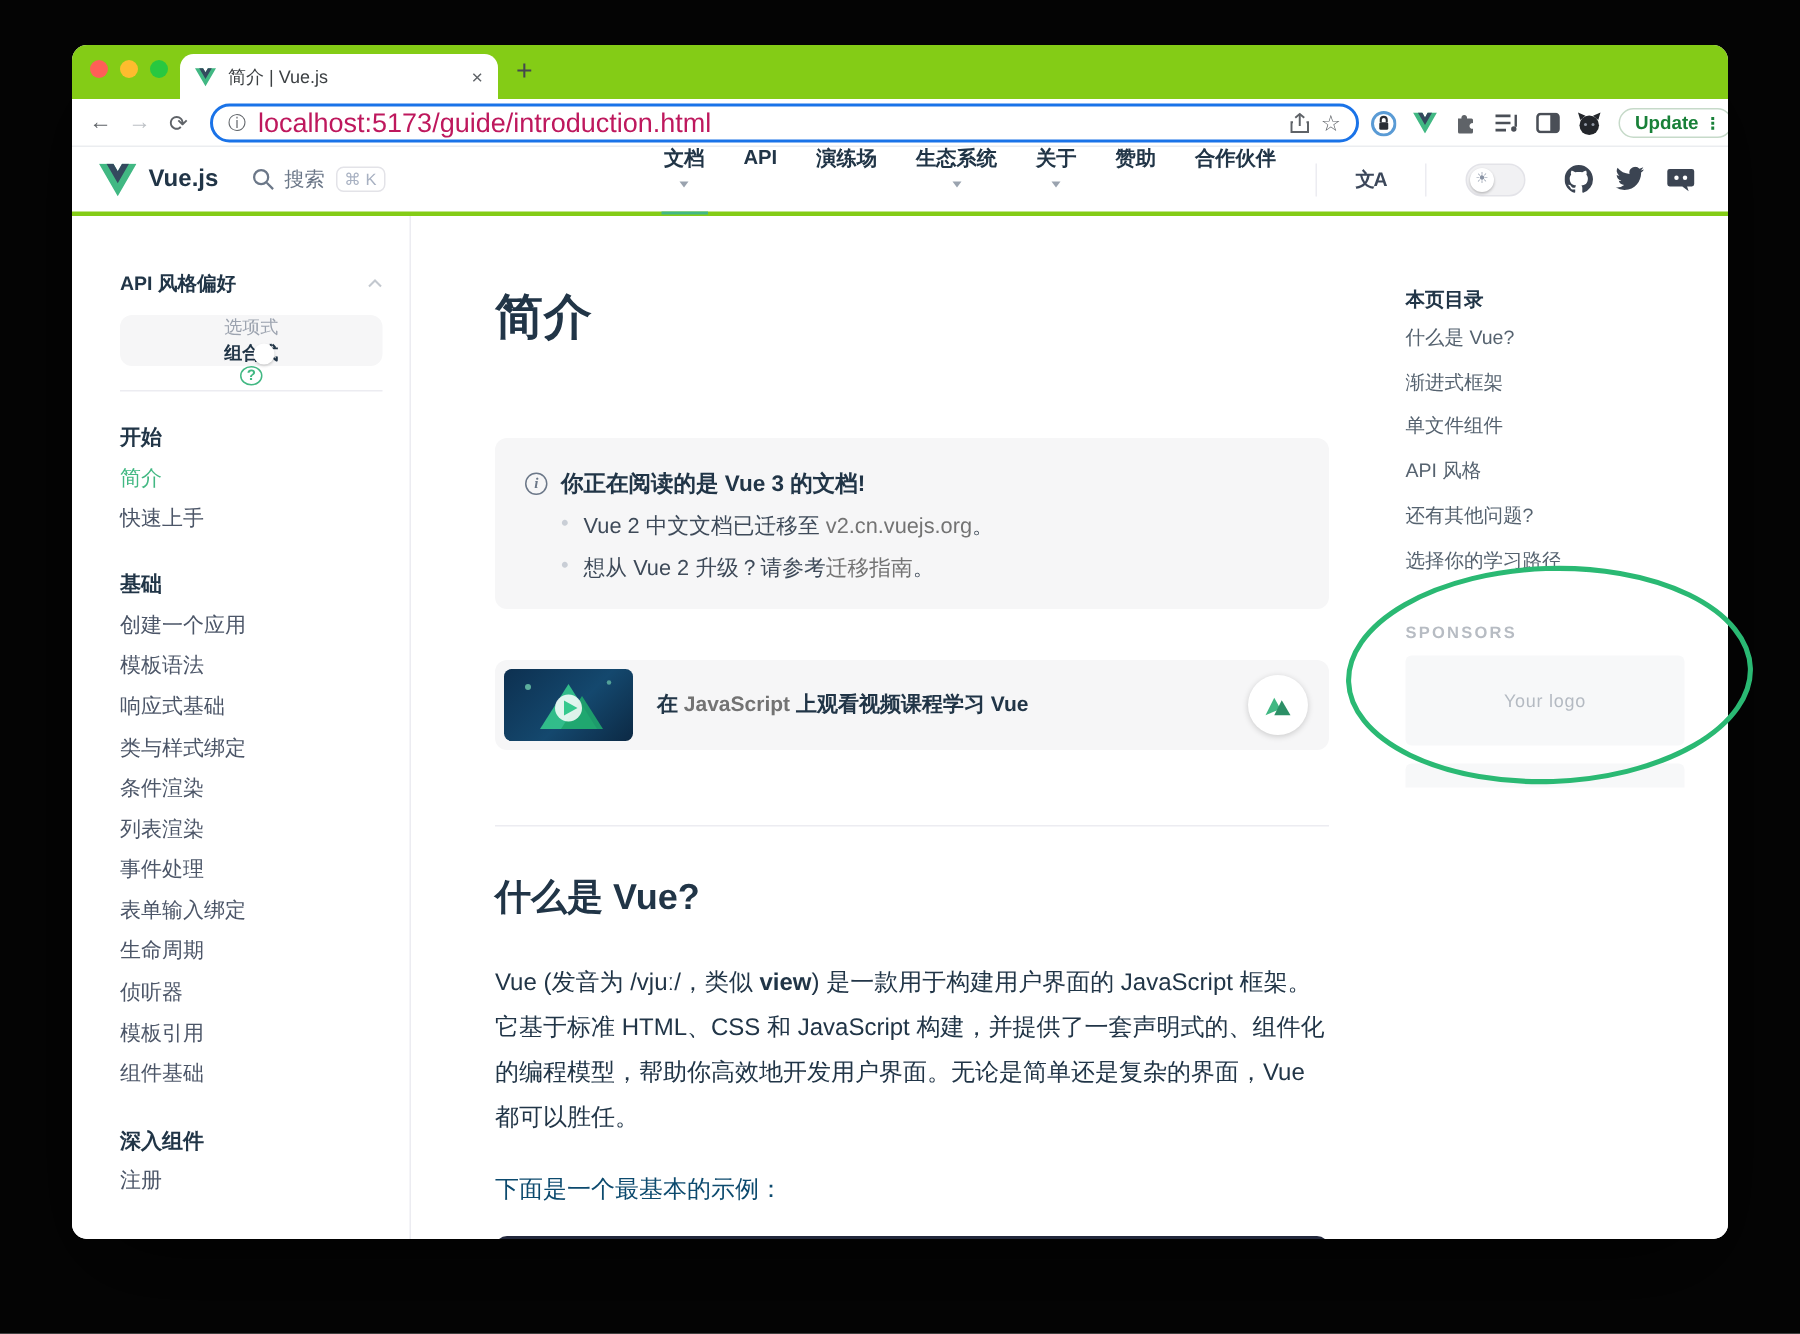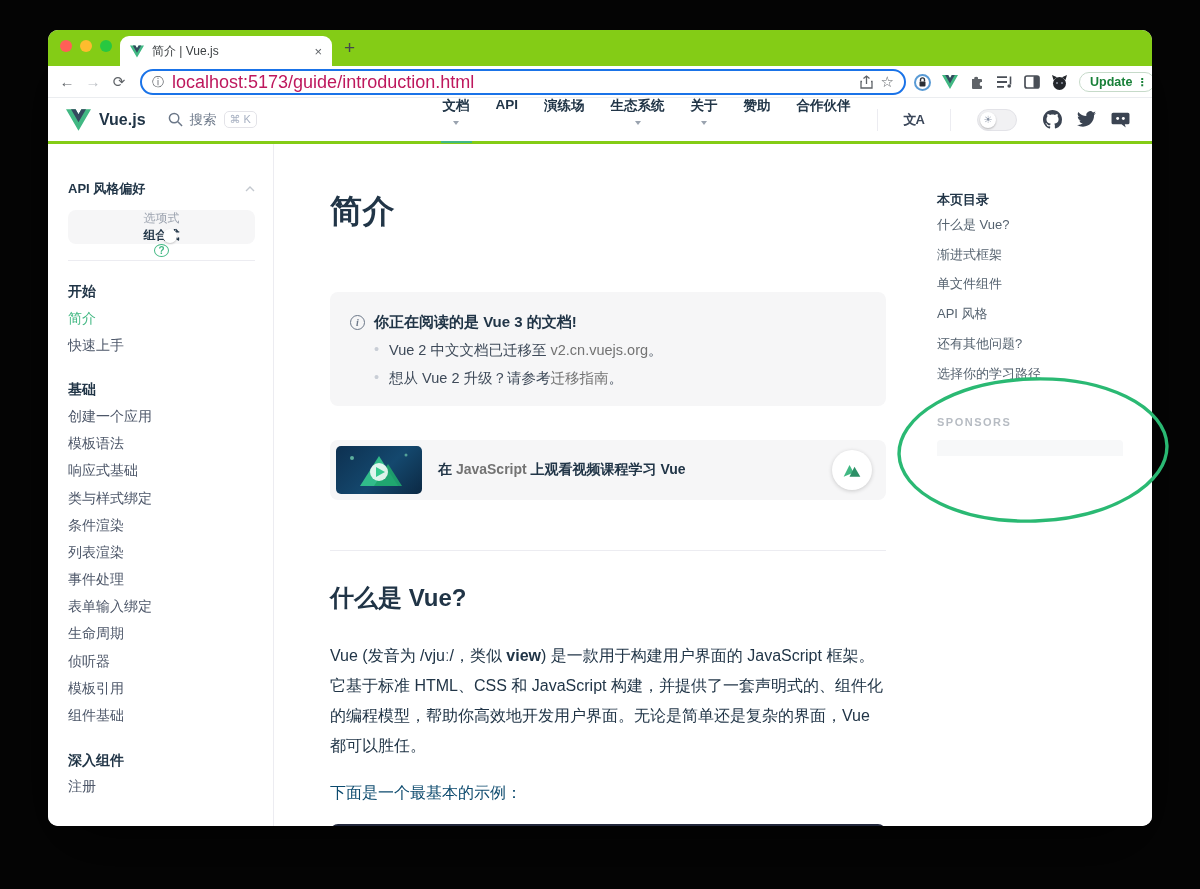--- a/index.html
+++ b/index.html
@@ -54,21 +54,21 @@
   .theme-knob { position:absolute; left:2px; top:2px; width:16px; height:16px; border-radius:50%; background:#fff;
     box-shadow:0 1px 2px rgba(0,0,0,.25); display:flex; align-items:center; justify-content:center;
     font-size:10px; color:#8a94a5; }
   .soc { display:flex; align-items:center; gap:15px; }
 
   
   .page-body { position:relative; height:682px; background:#fff; overflow:hidden; }
   .v-divider { position:absolute; left:225px; top:0; bottom:0; width:1px; background:#ececf1; }
 
   
-  .sidebar { position:absolute; left:0; top:0; width:225px; height:100%; padding:36px 18px 0 20px; }
+  .sidebar { position:absolute; left:0; top:0; width:225px; height:100%; padding:36px 18px 0 32px; }
   .pref-head { display:flex; align-items:center; justify-content:space-between;
     font-size:13px; font-weight:700; color:#213547; }
   .pref-chevron { color:#c3c8cf; font-size:11px; }
   .pref-box { margin-top:12px; background:#f6f6f7; border-radius:8px; height:34px;
     display:flex; align-items:center; justify-content:space-between; padding:0 10px;flex-direction:column; }
   .pref-off { font-size:12px; color:#9ca3af; }
   .pref-on { font-size:12px; color:#213547; font-weight:700; }
   .switch { width:34px; height:18px; border-radius:9px; background:#e4e4e9; position:relative; }
   .switch-knob { position:absolute; right:2px; top:2px; width:14px; height:14px; border-radius:50%;
     background:#fff; box-shadow:0 1px 2px rgba(0,0,0,.2); }
@@ -380,20 +380,23 @@
         <div class="toc-title">本页目录</div>
         <div id="toc-list">
             <div class="toc-item">什么是 Vue?</div>
             <div class="toc-item">渐进式框架</div>
             <div class="toc-item">单文件组件</div>
             <div class="toc-item">API 风格</div>
             <div class="toc-item">还有其他问题?</div>
             <div class="toc-item">选择你的学习路径</div>
           </div>
         <div class="sponsors-label">SPONSORS</div>
+        <div class="sponsor-box">
+          <span class="sponsor-text">Your logo</span>
+        </div>
         <div class="sponsor-strip"></div>
       </div>
     </div>
   </div>
 
   <svg class="annotation" width="284" height="156" viewBox="0 0 284 156">
     <ellipse cx="140" cy="78" rx="134" ry="71" fill="none" stroke="#2ab973" stroke-width="3.4" transform="rotate(-2 140 78)"></ellipse>
   </svg>
 </div>
 

